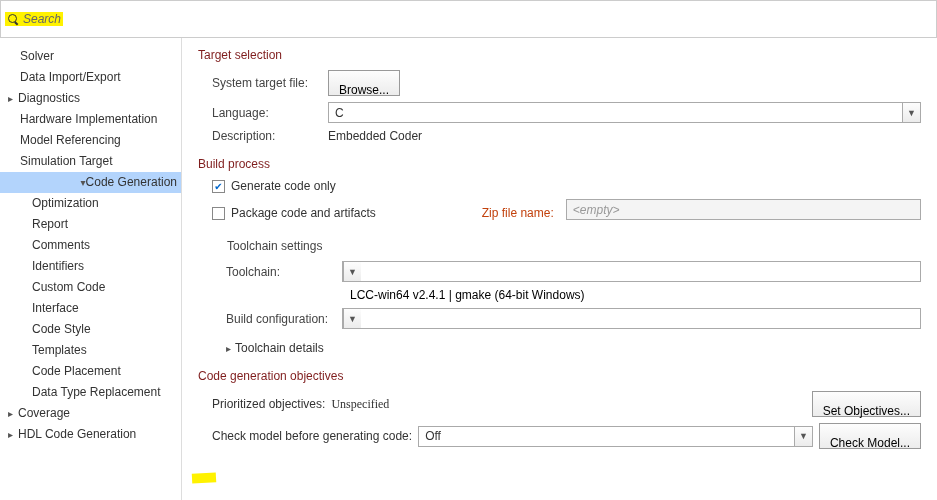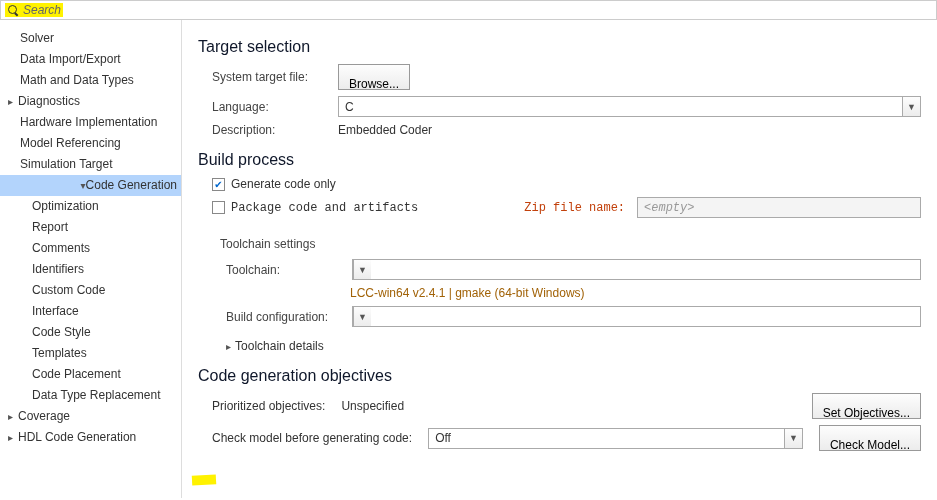--- a/index.html
+++ b/index.html
@@ -9,21 +9,21 @@
     color: #333;
     background: #fff;
     width: 937px;
     height: 500px;
     overflow: hidden;
   }
   .search-bar {
     display: flex;
     align-items: center;
     border: 1px solid #ccc;
-    height: 20px;
+    height: 38px;
     padding: 0 4px;
   }
   .search-highlight {
     background: #fff200;
     display: inline-flex;
     align-items: center;
     gap: 4px;
     padding: 0 2px;
   }
   .search-icon {
@@ -87,30 +87,29 @@
   }
   .content {
     flex: 1;
     padding: 10px 16px 0 16px;
     overflow-y: auto;
   }
   .section {
     margin-bottom: 14px;
   }
   .section-title {
-    font-size: 16px;
-    color: #0f172a;
+    font-size: 12px;
+    color: #7f1d1d;
     margin-bottom: 8px;
-    margin-top: 8px;
   }
   .row {
     display: flex;
     align-items: center;
     margin-bottom: 6px;
-    gap: 16px;
+    gap: 6px;
   }
   .label-col {
     width: 110px;
     color: #444;
   }
   input[type="text"], .text-field {
     flex: 1;
     height: 21px;
     border: 1px solid #aaa;
     padding: 0 6px;
@@ -169,58 +168,57 @@
     display: inline-flex;
     align-items: center;
     justify-content: center;
     font-size: 10px;
     color: #0066cc;
     background: #fff;
   }
   .subsection-title {
     font-size: 12px;
     color: #444;
-    margin: 10px 0 8px 8px;
+    margin: 10px 0 8px 15px;
   }
   .indent-body {
     padding-left: 14px;
   }
   .expander {
     display: inline-flex;
     align-items: center;
     gap: 4px;
     cursor: pointer;
     margin-top: 6px;
   }
   .expander::before {
     content: "▸";
     font-size: 10px;
     color: #555;
   }
   .toolchain-desc {
     margin-left: 124px;
     margin-bottom: 6px;
-    color: #a16207;
+    color: #000000;
     font-size: 12px;
   }
   .footer-highlight {
     display: inline-block;
     background: #fff200;
     width: 24px;
     height: 10px;
     margin-top: 10px;
     margin-left: -6px;
     transform: rotate(-3deg);
   }
   .pkg-row {
     display: flex;
-    align-items: center;
+    align-items: flex-end;
     gap: 6px;
     margin-bottom: 19px;
-    font-family: Liberation Mono, monospace;
   }
   .zip-label {
     margin-left: 100px;
     margin-right: 6px;
     color: #c2410c;
   }
 </style>
 </head>
 <body>
 
@@ -228,21 +226,20 @@
   <span class="search-highlight">
     <span class="search-icon"></span>
     <span class="search-placeholder">Search</span>
   </span>
 </div>
 
 <div class="main">
   <div class="sidebar" id="sidebar">
       <div class="tree-item">Solver</div>
       <div class="tree-item">Data Import/Export</div>
-      <div class="tree-item">Math and Data Types</div>
       <div class="tree-item has-children">Diagnostics</div>
       <div class="tree-item">Hardware Implementation</div>
       <div class="tree-item">Model Referencing</div>
       <div class="tree-item">Simulation Target</div>
       <div class="tree-item has-children expanded selected">Code Generation</div>
       <div class="tree-item child">Optimization</div>
       <div class="tree-item child">Report</div>
       <div class="tree-item child">Comments</div>
       <div class="tree-item child">Identifiers</div>
       <div class="tree-item child">Custom Code</div>
@@ -317,21 +314,21 @@
         </div>
       </div>
     </div>
 
     
     <div class="section">
       <div class="section-title">Code generation objectives</div>
       <div class="indent-body">
         <div class="row">
           <span>Prioritized objectives:</span>
-          <span style="flex:1;">Unspecified</span>
+          <span style="flex:1;font-family:Liberation Serif, serif;">Unspecified</span>
           <button class="btn">Set Objectives...</button>
         </div>
         <div class="row">
           <span>Check model before generating code:</span>
           <div class="dropdown">
             <span class="dropdown-text">Off</span>
             <span class="dropdown-arrow">▼</span>
           </div>
           <button class="btn">Check Model...</button>
         </div>

